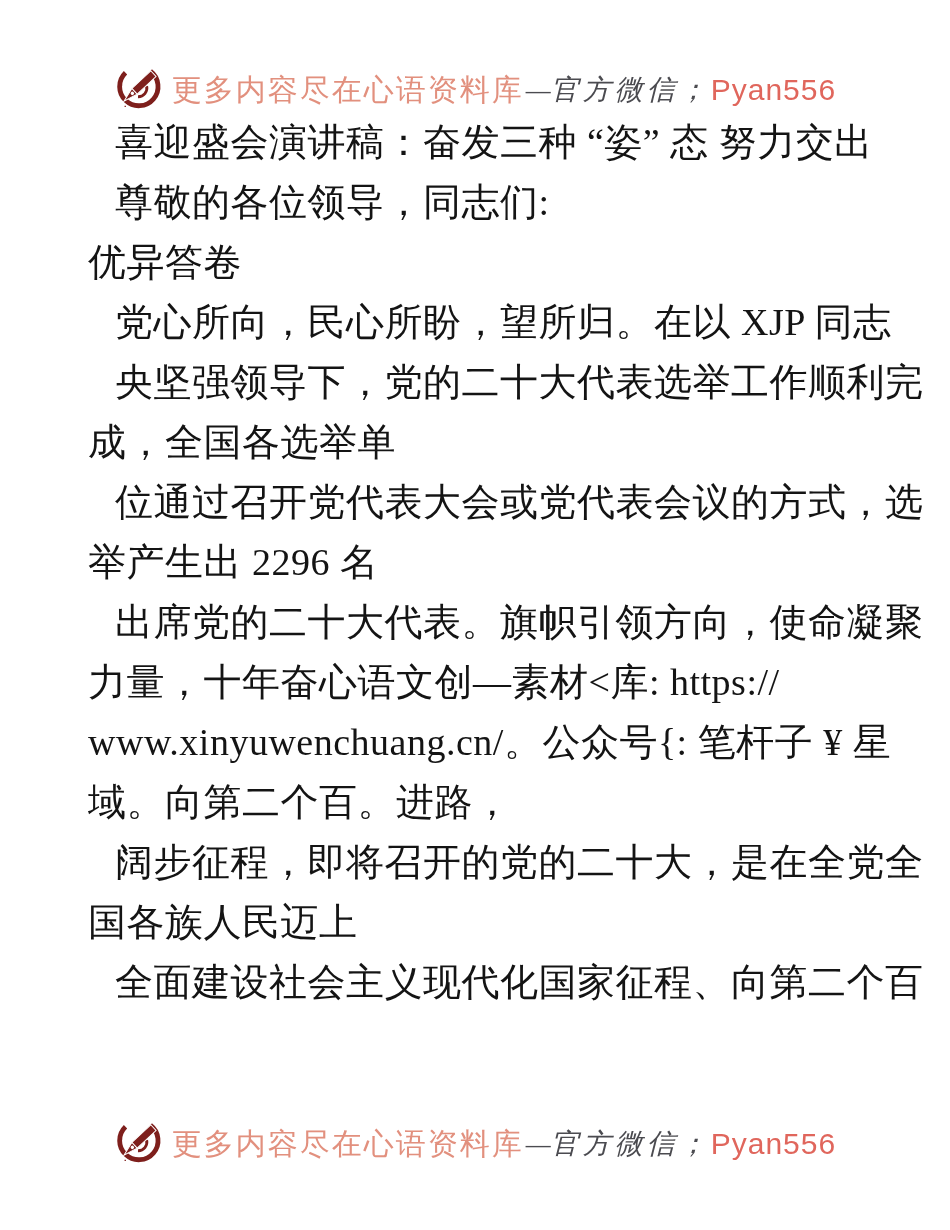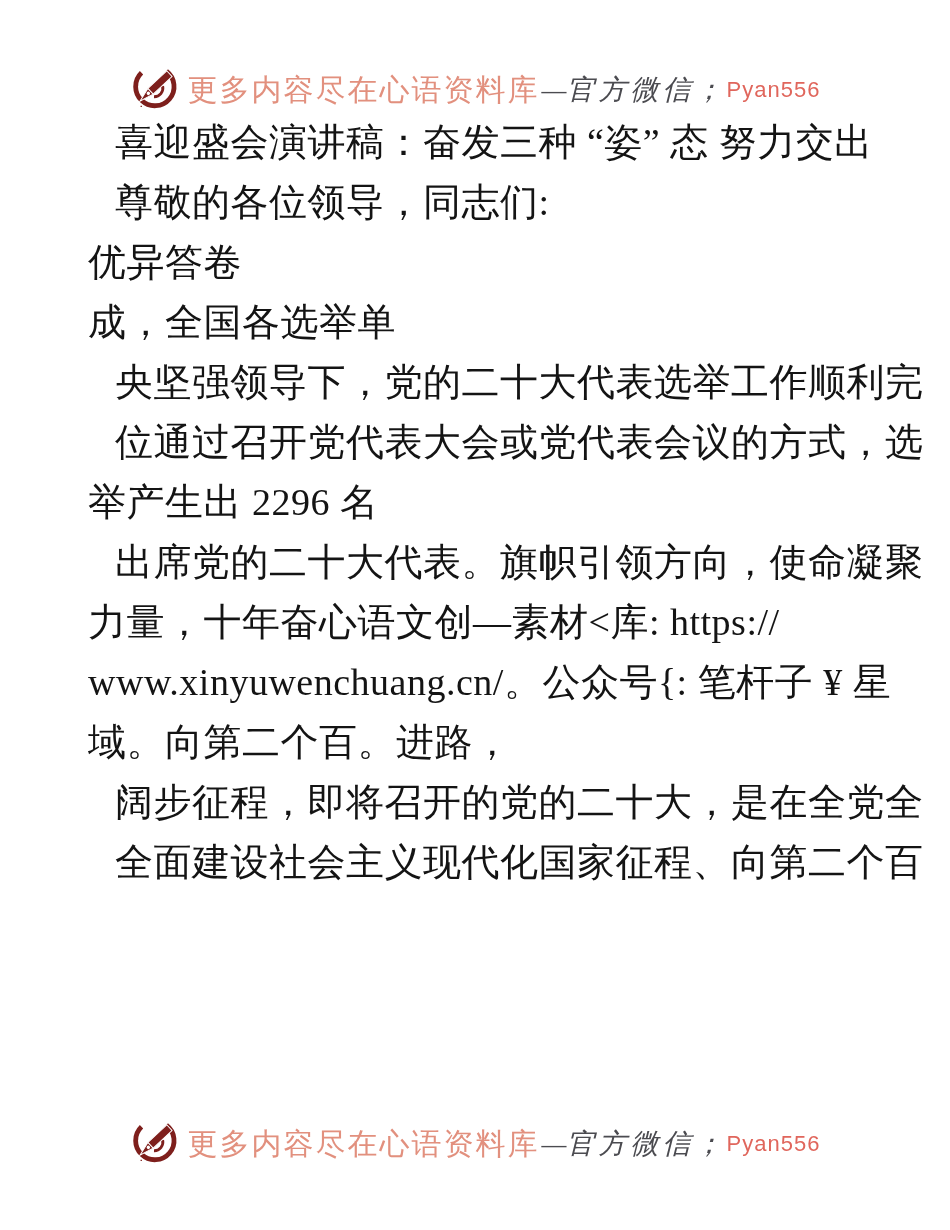--- a/index.html
+++ b/index.html
@@ -19,21 +19,21 @@
   .brand-main {
     color:#e2907e; font-size:30px; letter-spacing:2px; white-space:pre;
     font-family:Liberation Mono, monospace;
   }
   .brand-sep, .wechat-label {
     color:#4b4b50; font-size:28px; font-style:italic; letter-spacing:4px; white-space:pre;
     font-family:"Liberation Serif","DejaVu Serif",serif;
   }
   .brand-sep { letter-spacing:0; margin-left:2px; }
   .wechat-id {
-    color:#e0665c; font-size:22px; letter-spacing:1px; font-style:normal;
+    color:#e0665c; font-size:30px; letter-spacing:1px; font-style:normal;
     font-family:"Liberation Sans","DejaVu Sans",sans-serif;
   }
   
   .content { position:absolute; left:88px; top:112px; width:784px; }
   .line {
     font-size:38px; line-height:60px; height:60px; color:#141414;
     white-space:pre; letter-spacing:0.5px;
   }
   .line.indent { text-indent:27px; }
 </style>
@@ -56,29 +56,31 @@
     <span class="brand-main">更多内容尽在心语资料库</span>
       <span class="brand-sep">—</span>
       <span class="wechat-label">官方微信；</span>
       <span class="wechat-id">Pyan556</span>
   </div>
 
   <div class="content">
     <div class="line indent">喜迎盛会演讲稿：奋发三种 “姿” 态 努力交出</div>
     <div class="line indent">尊敬的各位领导，同志们:</div>
     <div class="line">优异答卷</div>
+    <div class="line indent">党心所向，民心所盼，望所归。在以 XJP 同志</div>
+    <div class="line indent">央坚强领导下，党的二十大代表选举工作顺利完</div>
     <div class="line">成，全国各选举单</div>
-    <div class="line indent">央坚强领导下，党的二十大代表选举工作顺利完</div>
     <div class="line indent">位通过召开党代表大会或党代表会议的方式，选</div>
     <div class="line">举产生出 2296 名</div>
     <div class="line indent">出席党的二十大代表。旗帜引领方向，使命凝聚</div>
     <div class="line">力量，十年奋心语文创—素材&lt;库: https://</div>
     <div class="line">www.xinyuwenchuang.cn/。公众号{: 笔杆子 ¥ 星</div>
     <div class="line">域。向第二个百。进路，</div>
     <div class="line indent">阔步征程，即将召开的党的二十大，是在全党全</div>
+    <div class="line">国各族人民迈上</div>
     <div class="line indent">全面建设社会主义现代化国家征程、向第二个百</div>
   </div>
 
   <div class="brandbar bottom">
     <svg class="logo" viewBox="0 0 50 54" xmlns="http://www.w3.org/2000/svg">
       <path d="M12 9 A 20 20 0 1 0 38 7.5" fill="none" stroke="#7e1f1c" stroke-width="5"></path>
       <path d="M34 23 A 9 9 0 0 1 25 34" fill="none" stroke="#7e1f1c" stroke-width="3"></path>
       <g transform="rotate(47 25 25)">
         <rect x="21" y="3" width="8" height="27" fill="#7e1f1c" stroke="#ffffff" stroke-width="1"></rect>
         <path d="M21 30 L29 30 L25 45 Z" fill="#7e1f1c" stroke="#ffffff" stroke-width="1"></path>

